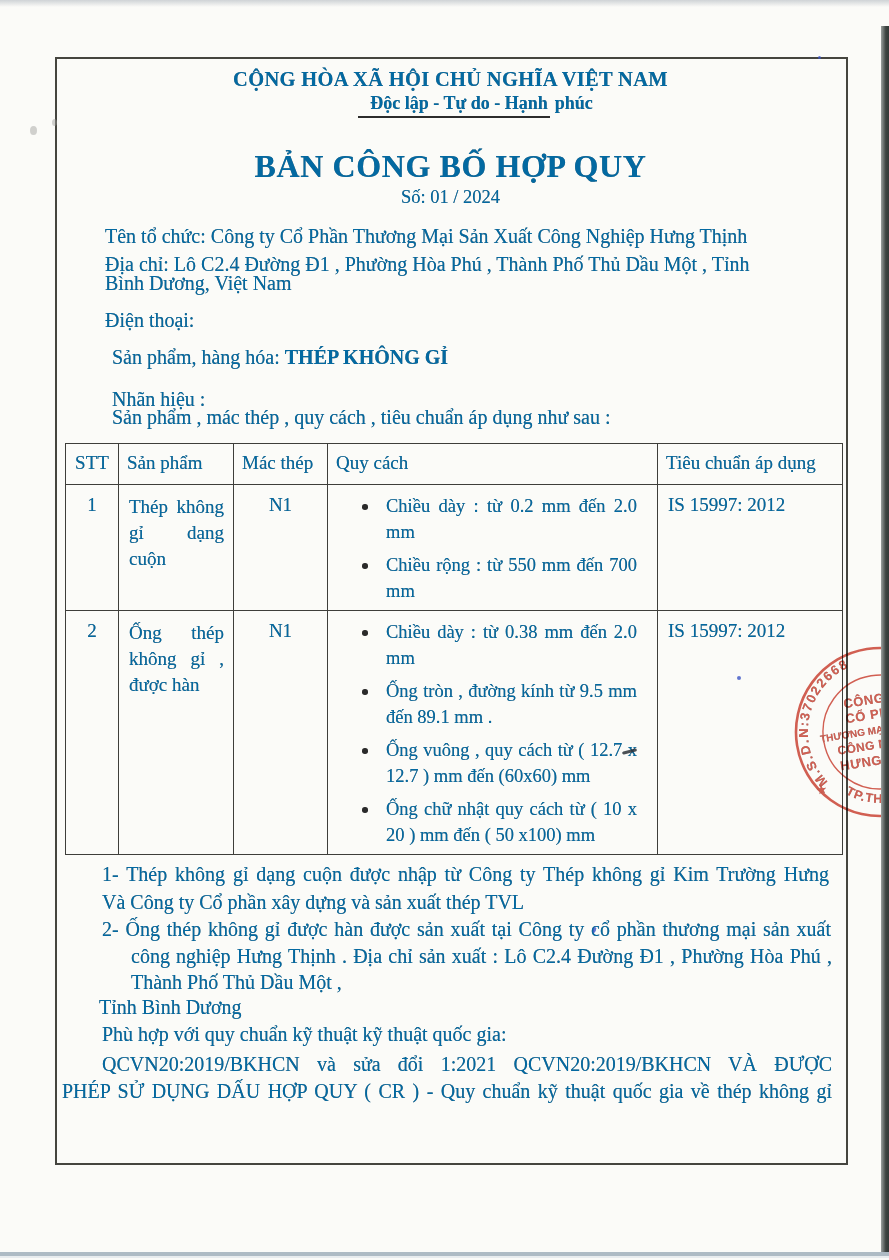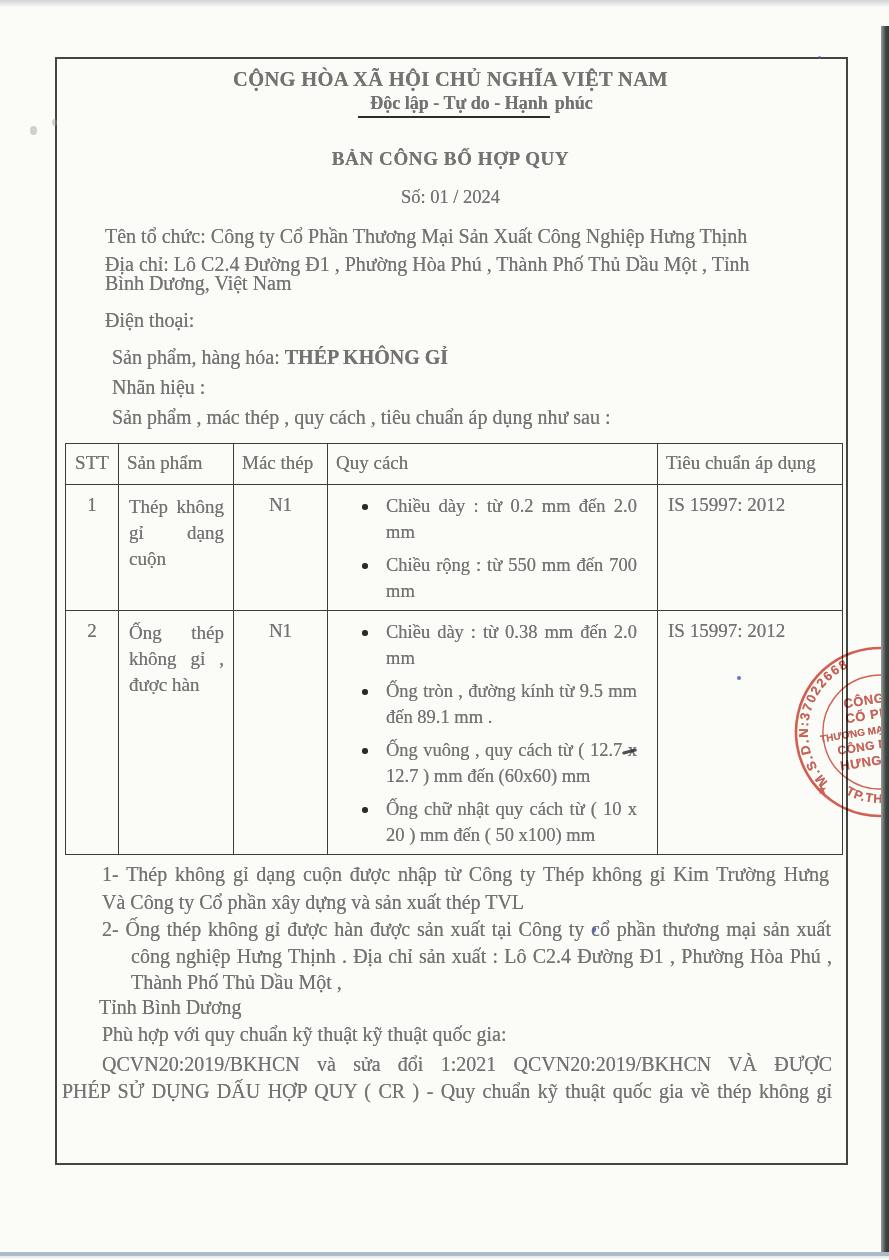--- a/index.html
+++ b/index.html
@@ -2,52 +2,52 @@
 <html><head>
 <meta charset="utf-8">
 <style>
   html,body{margin:0;padding:0;background:#888;}
   .page{
     position:relative;
     width:889px;height:1260px;
     background:#fbfbf8;
     overflow:hidden;
     font-family:"Liberation Serif","DejaVu Serif",serif;
-    color:#737373;
+    color:#0369a1;
     text-shadow:0 0 .35px rgba(40,40,40,.55);
   }
   
   .edge-top{position:absolute;left:0;top:0;width:100%;height:7px;
     background:linear-gradient(#cfd3d6,rgba(250,250,248,0));z-index:60;}
   .edge-right{position:absolute;right:0;top:26px;width:8px;height:1230px;
     background:linear-gradient(90deg,#9aa09e,#3d4441 60%,#333a37);z-index:60;}
   .edge-bottom{position:absolute;left:0;top:1252px;width:100%;height:4px;
     background:#aebbc4;box-shadow:0 2px 0 #e8ecee;z-index:60;}
   .pencil-mark{position:absolute;background:#9b9b99;opacity:.45;border-radius:50%;}
 
   
   .frame{position:absolute;left:55px;top:57px;width:789px;height:1104px;
     border:2px solid #45453f;}
 
   .ctr{position:absolute;left:55px;width:791px;text-align:center;}
   .nat-title{top:68px;font-size:20.5px;font-weight:bold;letter-spacing:.3px;}
   .motto{top:93px;font-size:18px;font-weight:bold;margin-left:25px;}
   .motto-u{border-bottom:2.2px solid #2c2c2c;padding:0 2px 3px 12px;}
   .motto-t{margin-left:5px;}
-  .doc-title{top:148px;font-size:19px;font-weight:bold;letter-spacing:.6px;}
+  .doc-title{top:148px;font-size:32px;font-weight:bold;letter-spacing:.6px;}
   .doc-number{top:187px;font-size:18.5px;}
 
   .bline{position:absolute;font-size:20px;line-height:26px;white-space:nowrap;}
   .l-org{left:105px;top:223px;}
   .l-addr1{left:105px;top:251px;}
   .l-addr2{left:105px;top:270px;}
   .l-phone{left:105px;top:307px;}
   .l-product{left:112px;top:344px;}
   .l-product b{font-weight:bold;}
-  .l-brand{left:112px;top:374px;}
+  .l-brand{left:112px;top:386px;}
   .l-intro{left:112px;top:404px;}
 
   
   .tbl-wrap{position:absolute;left:65px;top:443px;}
   table{border-collapse:collapse;table-layout:fixed;width:777px;font-size:19px;}
   col.c0{width:53px}col.c1{width:115px}col.c2{width:94px}col.c3{width:330px}col.c4{width:185px}
   th,td{border:1.6px solid #3e3e3a;vertical-align:top;font-weight:normal;
     padding:6px 8px;text-align:left;}
   tr.hdr th{height:26px;padding-top:8px;}
   th.cstt,td.cstt{text-align:center;padding-left:2px;padding-right:2px;}

